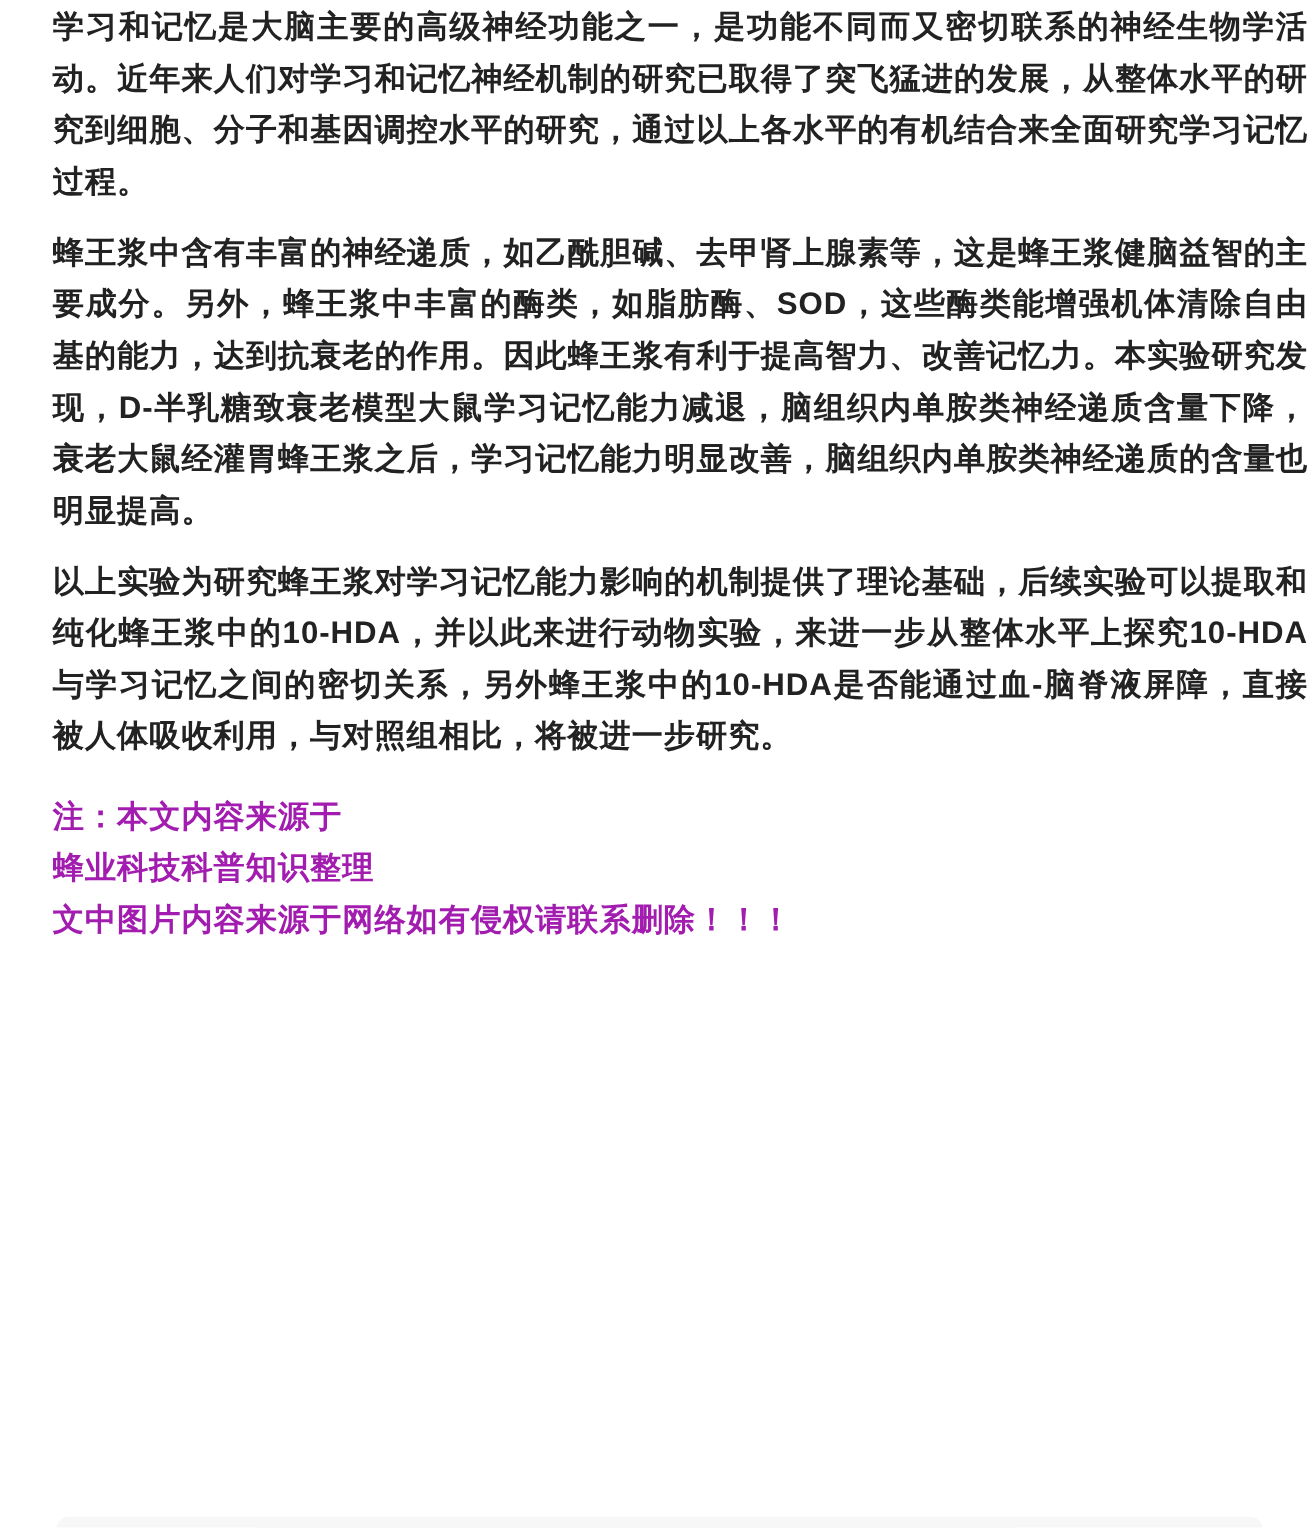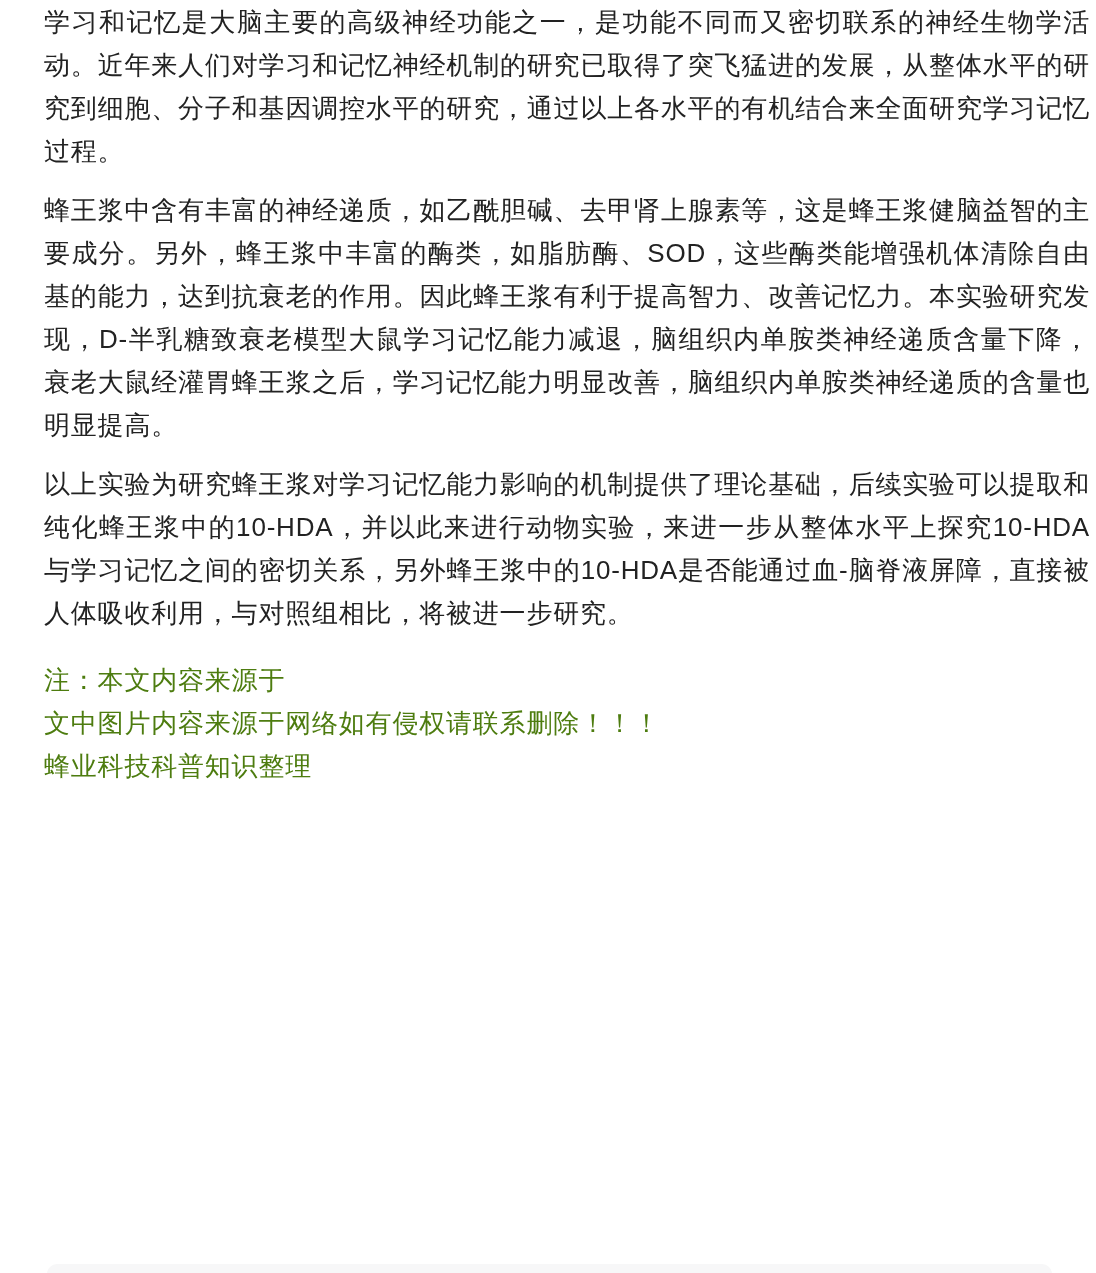--- a/index.html
+++ b/index.html
@@ -17,27 +17,28 @@
   .article {
     box-sizing: border-box;
     width: 1096px;
     padding: 1px 6px 0 44px;
     color: #222222;
     font-size: 26px;
     line-height: 43px;
     letter-spacing: 0.8px;
     text-align: justify;
     text-justify: inter-ideograph;
+    font-weight: bold;
   }
   .article p {
     margin: 0 0 16px 0;
   }
   .note-block {
     margin-top: 24px;
-    color: #4d7c0f;
+    color: #a21caf;
   }
   .note-line {
     display: block;
   }
   .clipped-card {
     position: absolute;
     left: 47px;
     right: 44px;
     top: 1264px;
     height: 24px;
@@ -48,18 +49,18 @@
 </head>
 <body>
 
 <div class="article">
   <p>学习和记忆是大脑主要的高级神经功能之一，是功能不同而又密切联系的神经生物学活动。近年来人们对学习和记忆神经机制的研究已取得了突飞猛进的发展，从整体水平的研究到细胞、分子和基因调控水平的研究，通过以上各水平的有机结合来全面研究学习记忆过程。</p>
   <p>蜂王浆中含有丰富的神经递质，如乙酰胆碱、去甲肾上腺素等，这是蜂王浆健脑益智的主要成分。另外，蜂王浆中丰富的酶类，如脂肪酶、SOD，这些酶类能增强机体清除自由基的能力，达到抗衰老的作用。因此蜂王浆有利于提高智力、改善记忆力。本实验研究发现，D-半乳糖致衰老模型大鼠学习记忆能力减退，脑组织内单胺类神经递质含量下降，衰老大鼠经灌胃蜂王浆之后，学习记忆能力明显改善，脑组织内单胺类神经递质的含量也明显提高。</p>
   <p>以上实验为研究蜂王浆对学习记忆能力影响的机制提供了理论基础，后续实验可以提取和纯化蜂王浆中的10-HDA，并以此来进行动物实验，来进一步从整体水平上探究10-HDA与学习记忆之间的密切关系，另外蜂王浆中的10-HDA是否能通过血-脑脊液屏障，直接被人体吸收利用，与对照组相比，将被进一步研究。</p>
 
   <div class="note-block">
     <span class="note-line">注：本文内容来源于</span>
+    <span class="note-line">蜂业科技科普知识整理</span>
     <span class="note-line">文中图片内容来源于网络如有侵权请联系删除！！！</span>
-    <span class="note-line">蜂业科技科普知识整理</span>
   </div>
 </div>
 
 <div class="clipped-card"></div>
 
 </body></html>

